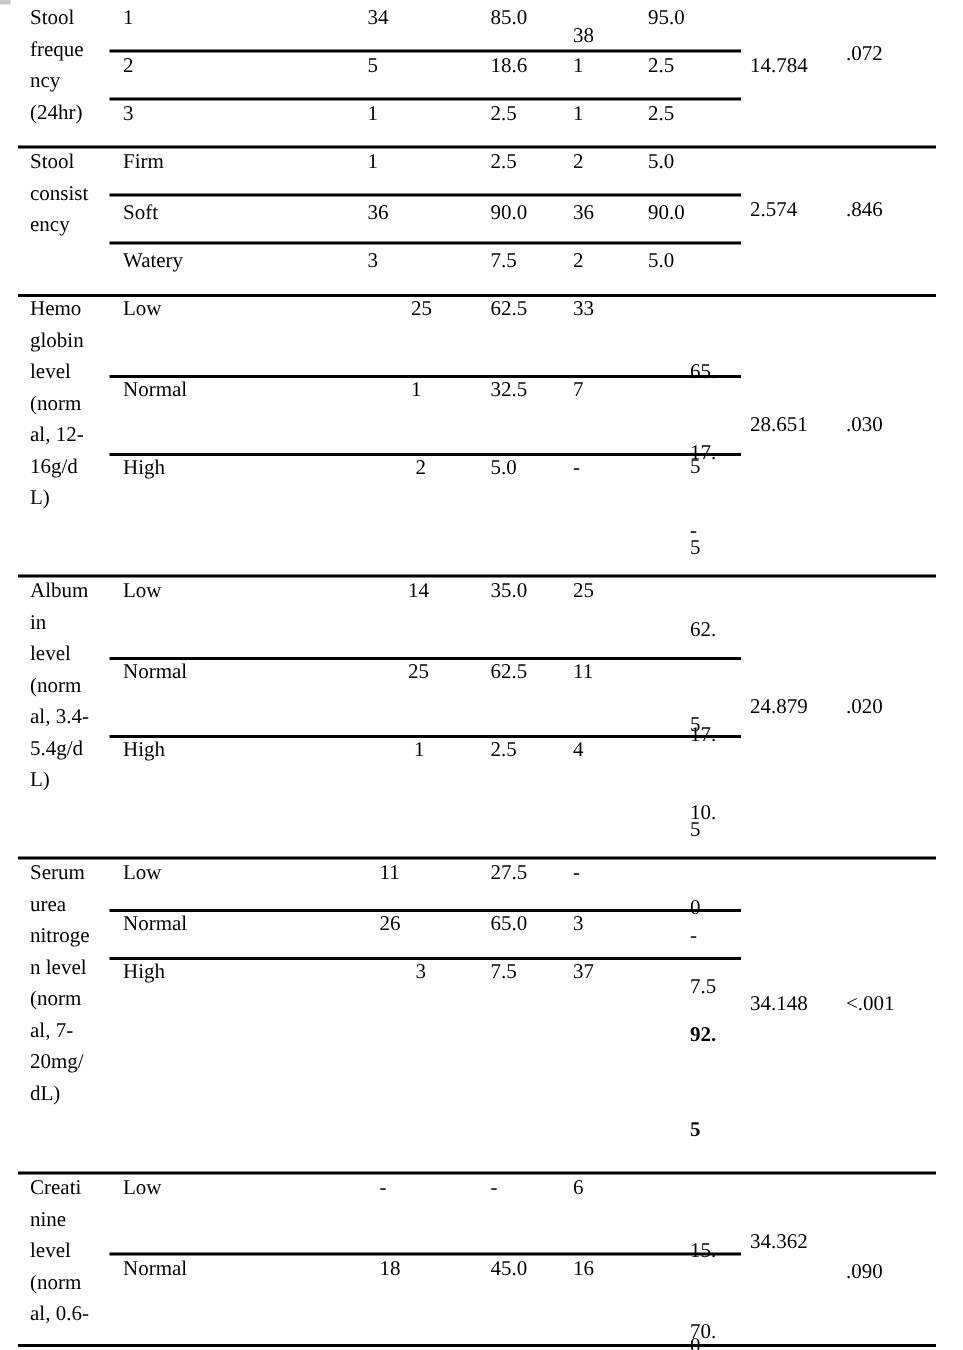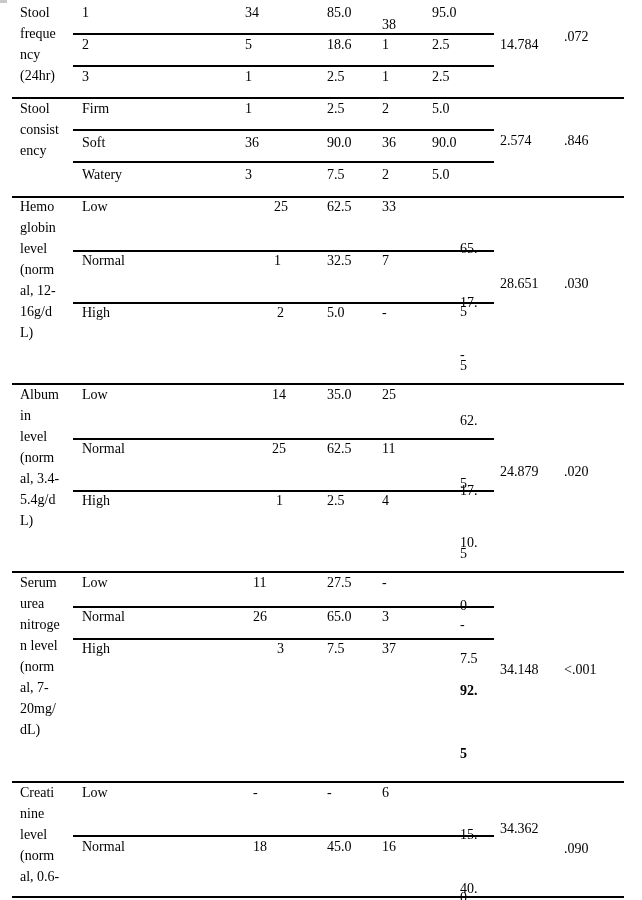--- a/index.html
+++ b/index.html
@@ -218,19 +218,19 @@
       <div>0</div>
     </div>
     <div class="txt" style="top:818px;left:500px;">34.362</div>
     <div class="txt" style="top:818px;left:564px;margin-top:20px;">.090</div>
     <div class="hline inner" style="top:835px;"></div>
     <div class="txt cat" style="top:836px;">Normal</div>
     <div class="txt" style="top:836px;left:253px;">18</div>
     <div class="txt" style="top:836px;left:327px;">45.0</div>
     <div class="txt" style="top:836px;left:382px;">16</div>
     <div class="txt" style="top:836px;left:460px;">
-      <div>40.</div>
+      <div>70.</div>
       
     </div>
   </div>
   <div class="hline full" style="top:896px;"></div>
 
 </div>
 
 </body></html>

